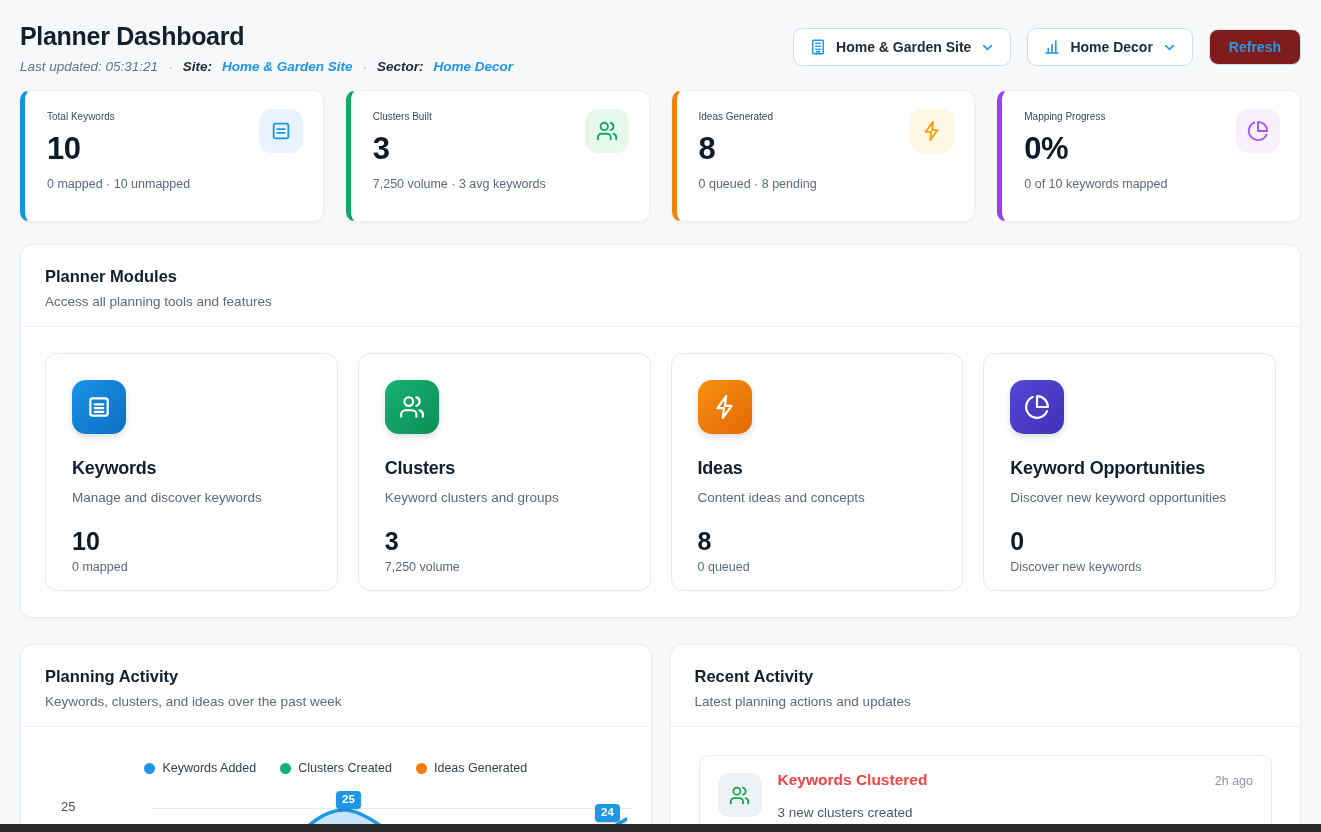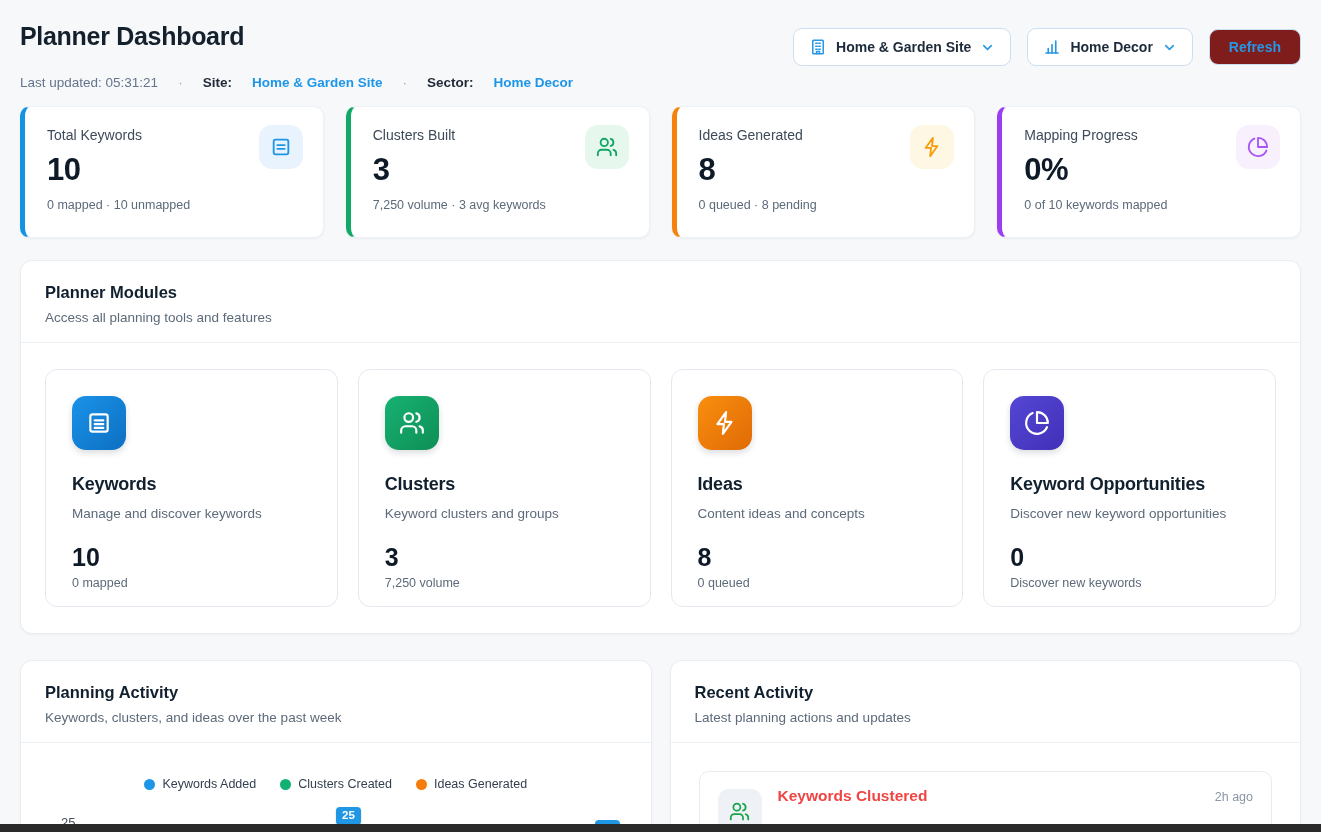--- a/index.html
+++ b/index.html
@@ -8,21 +8,21 @@
     background:#f7f8fa;
     font-family:"Liberation Sans", sans-serif;
     color:#13202e;
     position:relative;
   }
   .container { padding:20px 20px 0 20px; }
 
   
   .header-row { display:flex; justify-content:space-between; align-items:flex-start; }
   .page-title { font-size:25px; font-weight:800; color:#14202c; letter-spacing:-0.3px; margin-top:2px; }
-  .meta-row { display:flex; align-items:center; gap:20px; margin-top:24px; font-size:13.5px; color:#64748b; }
+  .meta-row { display:flex; align-items:center; gap:10px; margin-top:8px; font-size:13.5px; color:#64748b;font-style:italic; }
   .meta-label { color:#1f2937; font-weight:700; }
   .meta-link { color:#1e96e8; font-weight:700; text-decoration:none; cursor:pointer; }
   .meta-dot { color:#9aa6b2; }
 
   .toolbar { display:flex; gap:16px; align-items:center; margin-top:8px; }
   .tool-btn {
     display:flex; align-items:center; gap:9px;
     background:#fff; border:1px solid #cbdff3; border-radius:9px;
     padding:9px 15px; font-size:14px; font-weight:700; color:#1d2a3a;
     font-family:"Liberation Sans", sans-serif; cursor:pointer;
@@ -38,21 +38,21 @@
   .stats-row { display:grid; grid-template-columns:repeat(4,1fr); gap:22px; margin-top:16px; }
   .stat-card {
     background:#fff; border:1px solid #edf0f4; border-radius:10px;
     box-shadow:0 1px 3px rgba(16,24,40,.05);
     padding:20px 22px; height:132px; position:relative;
   }
   .stat-card.accent-blue   { border-left:5px solid #1493e3; }
   .stat-card.accent-green  { border-left:5px solid #10a968;padding-left:22px; }
   .stat-card.accent-orange { border-left:5px solid #f5820a; }
   .stat-card.accent-purple { border-left:5px solid #9b3df0; }
-  .stat-label { font-size:14px; color:#3d4a59; }
+  .stat-label { font-size:10px; color:#3d4a59; }
   .stat-value { font-size:31px; font-weight:800; color:#0f1a28; margin-top:9px; letter-spacing:-0.5px; }
   .stat-sub { font-size:12.5px; color:#5c6a79; margin-top:10px; }
   .stat-icon-tile {
     position:absolute; top:18px; right:20px;
     width:44px; height:44px; border-radius:13px;
     display:flex; align-items:center; justify-content:center;
   }
   .tile-blue   { background:#e9f3fd; }
   .tile-green  { background:#e6f7ee; }
   .tile-yellow { background:#fdf7e3; }

